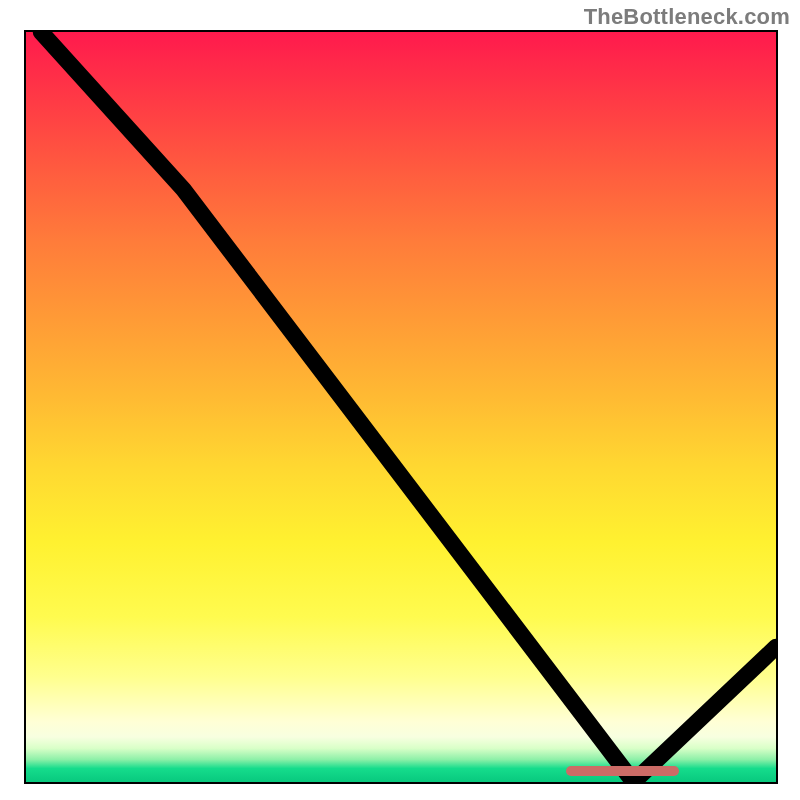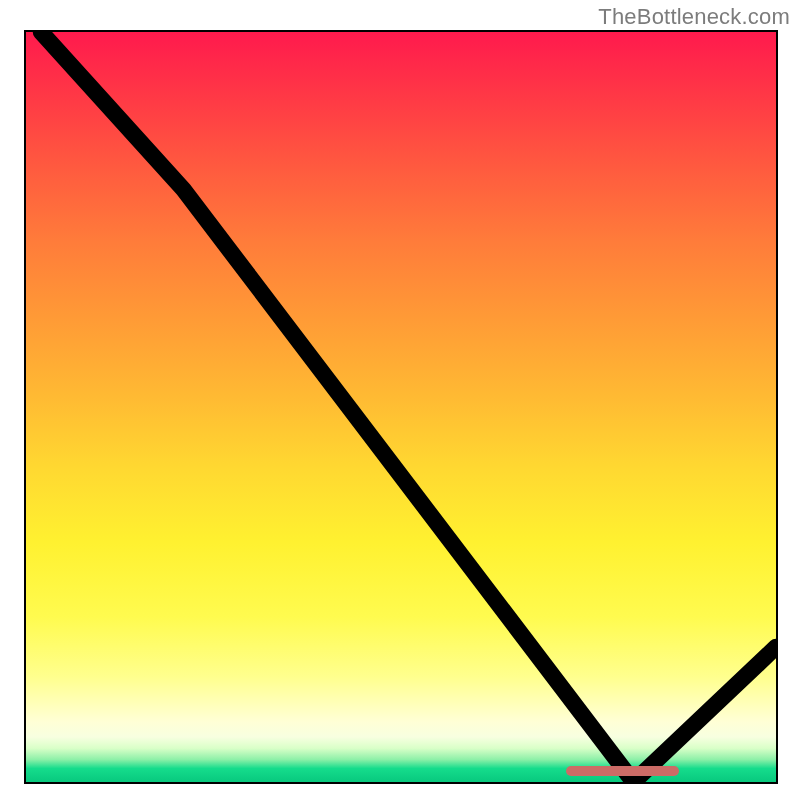--- a/index.html
+++ b/index.html
@@ -15,21 +15,21 @@
     position: relative;
     width: 800px;
     height: 800px;
   }
   .attribution {
     position: absolute;
     top: 4px;
     right: 10px;
     font-size: 22px;
     color: #7c7c7c;
-    font-weight: 400;
+    font-weight: 700;
     letter-spacing: 0.2px;
   }
   .plot {
     position: absolute;
     left: 24px;
     top: 30px;
     width: 754px;
     height: 754px;
     border: 2px solid #000;
     box-sizing: border-box;

